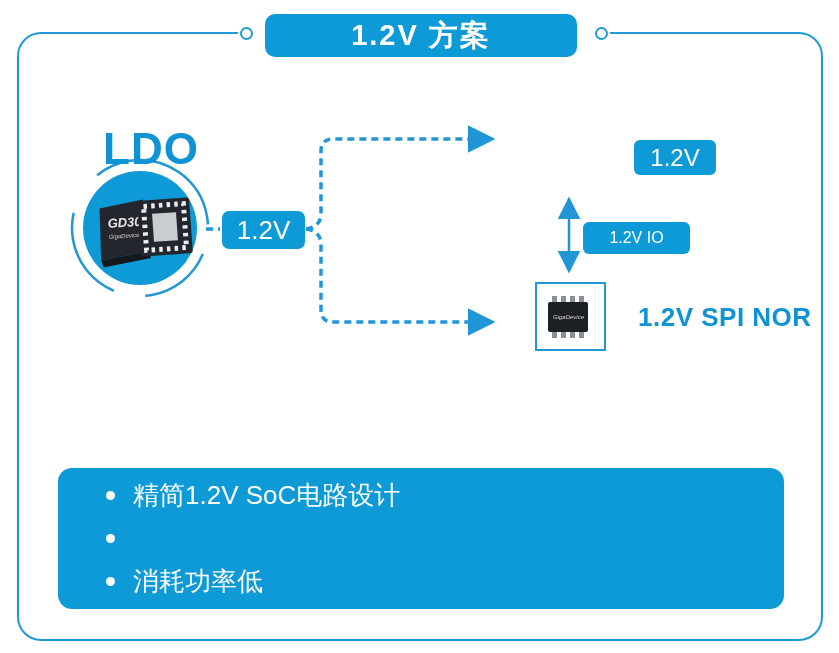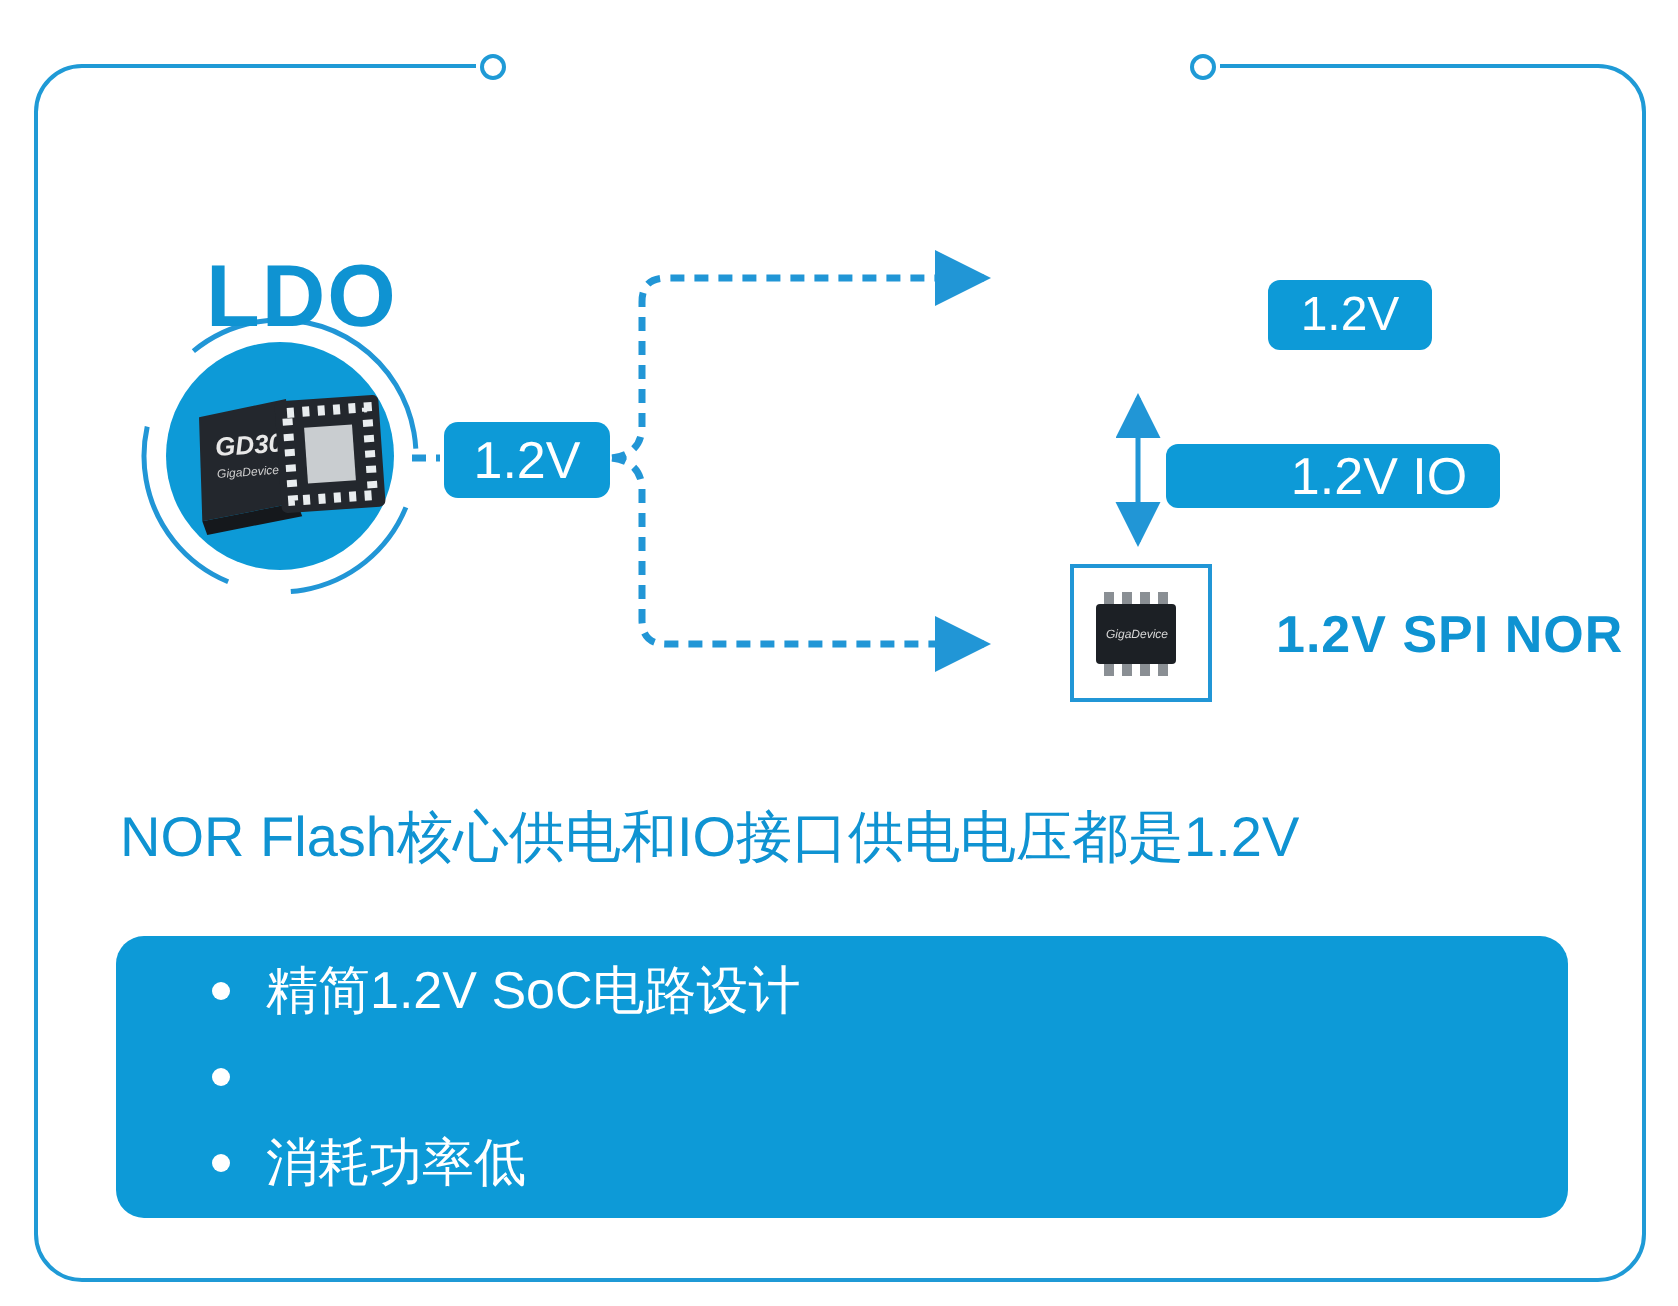--- a/index.html
+++ b/index.html
@@ -34,21 +34,21 @@
     left:83px;top:171px;width:114px;height:114px;border-radius:50%;background:#0d9ad7;
   }
   
   .badge{
     background:#0d9ad7;color:#ffffff;display:flex;align-items:center;justify-content:center;
     border-radius:6px;font-weight:500;
   }
   .badge-ldo-out{left:222px;top:211px;width:83px;height:38px;font-size:26px;border-radius:7px;}
   .badge-core{left:634px;top:90px;width:130px;height:35px;font-size:24px;}
   .badge-core-val{left:634px;top:140px;width:82px;height:35px;font-size:24px;}
-  .badge-io{left:583px;top:222px;width:121px;height:32px;font-size:26px;padding-left:46px;}
+  .badge-io{left:583px;top:222px;width:107px;height:32px;font-size:16px;}
   
   .soc-box{
     left:510px;top:82px;width:114px;height:106px;background:#ffffff;
     border:2px solid #2196d6;display:flex;align-items:center;justify-content:center;
     color:#2196d6;font-size:38px;font-weight:400;
   }
   .nor-box{
     left:535px;top:282px;width:67px;height:65px;background:#ffffff;
     border:2px solid #2196d6;display:flex;align-items:center;justify-content:center;
   }
@@ -77,20 +77,21 @@
 </head>
 <body>
 
 <div class="stage">
 
   <div class="abs card-frame"></div>
   <div class="abs frame-gap"></div>
   <div class="abs frame-ring ring-left"></div>
   <div class="abs frame-ring ring-right"></div>
 
+  <div class="abs title-badge">1.2V 方案</div>
 
   <svg class="abs overlay-svg" width="839" height="653" viewBox="0 0 839 653">
     <defs>
       <marker id="arrowR" markerWidth="9" markerHeight="9" refX="7" refY="4" orient="auto">
         <path d="M0,0 L8,4 L0,8 Z" fill="#2196d6"></path>
       </marker>
       <marker id="arrowBoth" markerWidth="10" markerHeight="10" refX="8" refY="4.5" orient="auto-start-reverse">
         <path d="M0,0 L9,4.5 L0,9 Z" fill="#2196d6"></path>
       </marker>
     </defs>
@@ -140,21 +141,20 @@
         <rect x="17" y="40" width="5" height="8" fill="#8a8f94"></rect>
         <rect x="26" y="40" width="5" height="8" fill="#8a8f94"></rect>
         <rect x="35" y="40" width="5" height="8" fill="#8a8f94"></rect>
         <rect x="4" y="12" width="40" height="30" rx="2" fill="#1c2025"></rect>
         <text x="9" y="29" fill="#d7d7d7" font-size="6" font-style="italic" font-family="Liberation Sans, sans-serif">GigaDevice</text>
       </g>
     </svg>
   </div>
   <div class="abs nor-label">1.2V SPI NOR</div>
 
-  <div class="abs summary-text">NOR Flash核心供电和IO接口供电电压都是1.2V</div>
 
   <div class="abs benefits-panel">
     <ul class="benefits-list">
       <li>
         <span class="bullet-dot"></span>
         <span>精简1.2V SoC电路设计</span>
       </li>
       <li>
         <span class="bullet-dot"></span>
       </li>

